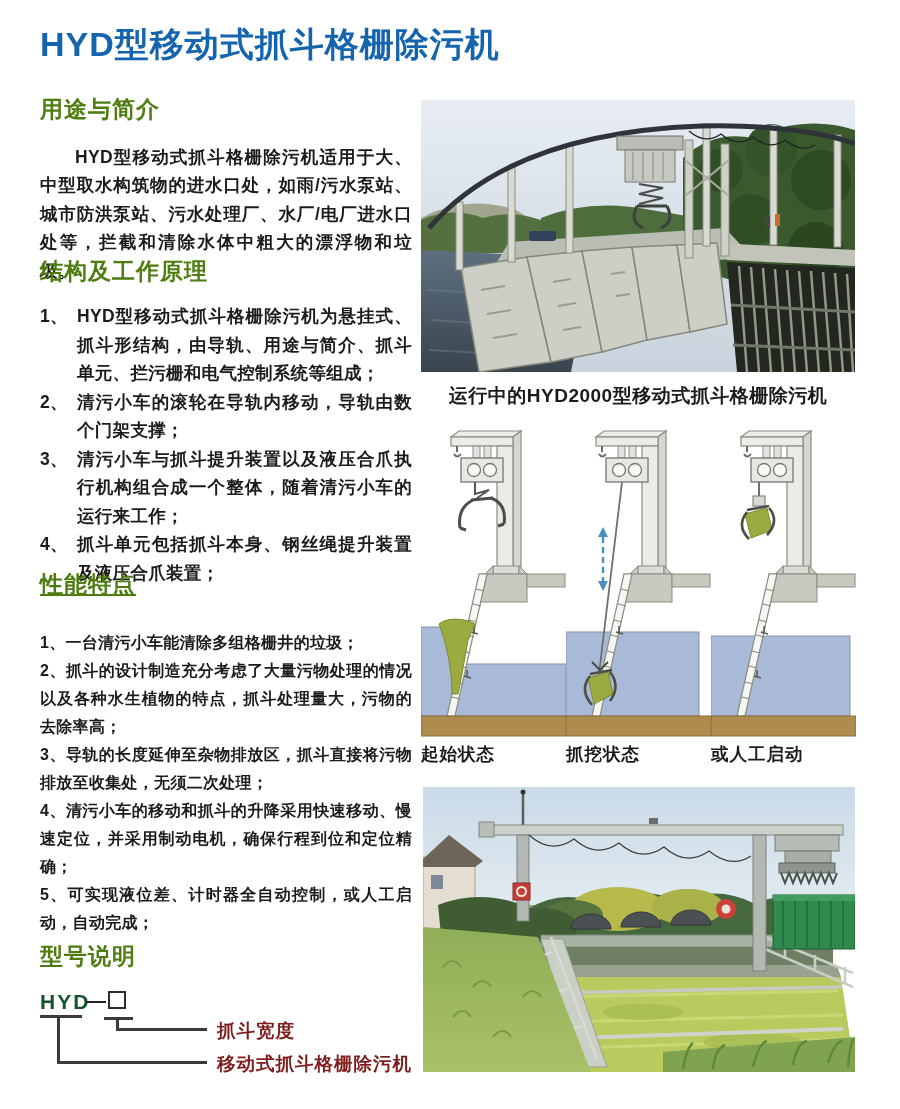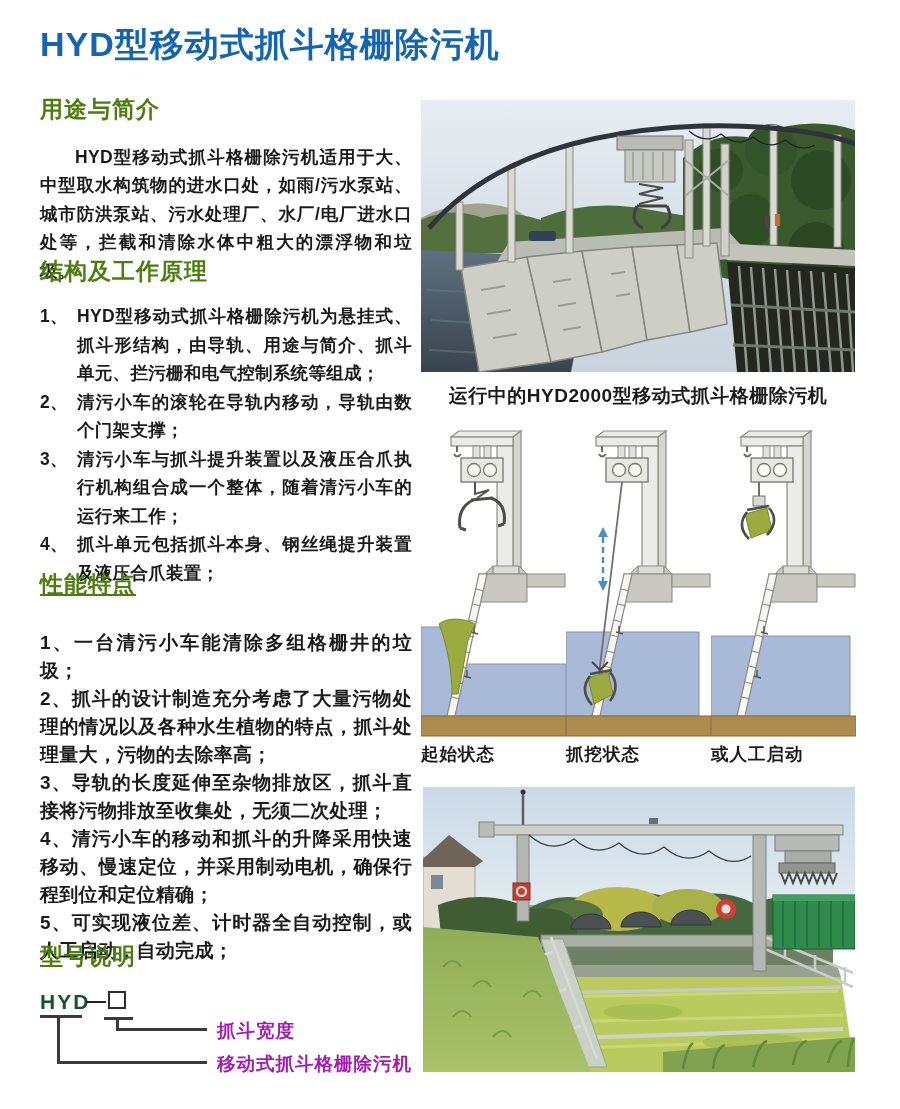--- a/index.html
+++ b/index.html
@@ -27,35 +27,35 @@
   }
   .intro-p { top:125px; text-indent:2em; }
 
   .num-list { position:absolute; left:40px; width:372px; }
   .list-struct { top:302px; }
   .num-item { display:flex; font-size:17.5px; font-weight:bold; line-height:28.5px; text-align:justify; letter-spacing:0.3px; }
   .num-item .num { flex:0 0 37px; }
   .num-item .txt { flex:1; }
 
   .list-feat { top:629px; }
-  .feat-p { margin:0; font-size:19px; font-weight:bold; line-height:28px; text-align:justify; letter-spacing:0.3px; }
+  .feat-p { margin:0; font-size:16px; font-weight:bold; line-height:28px; text-align:justify; letter-spacing:0.3px; }
 
   
   .model-diagram { position:absolute; left:40px; top:990px; width:380px; height:100px; }
   .model-prefix { position:absolute; left:0; top:0; font-size:21px; font-weight:bold; letter-spacing:2px; color:#14532d; }
   .model-dash   { position:absolute; left:46px; top:-1px; font-size:20px; font-weight:bold; color:#222; }
   .model-box    { position:absolute; left:68px; top:1px; width:18px; height:18px; border:2.5px solid #2e2e2e; background:#fff; }
   .mline { position:absolute; background:#3a3a3a; }
   .ml-u1 { left:0;  top:25px; width:42px;  height:2.5px; }
   .ml-u2 { left:64px; top:27px; width:29px; height:2.5px; }
   .ml-v1 { left:76px; top:29px; width:2.5px; height:11px; }
   .ml-h1 { left:76px; top:38px; width:91px;  height:2.5px; }
   .ml-v2 { left:17px; top:27px; width:2.5px; height:46px; }
   .ml-h2 { left:17px; top:71px; width:150px; height:2.5px; }
-  .model-label { position:absolute; font-size:18.5px; font-weight:bold; color:#a21caf; white-space:nowrap; letter-spacing:1px; }
+  .model-label { position:absolute; font-size:18.5px; font-weight:bold; color:#7f1d1d; white-space:nowrap; letter-spacing:1px; }
   .lbl-width   { left:177px; top:28px; }
   .lbl-machine { left:177px; top:61px; }
 
   
   .photo-top    { position:absolute; left:421px; top:100px;  width:434px; height:272px; }
   .caption-top  { position:absolute; left:421px; top:383px;  width:434px; text-align:center;
                   font-size:19px; font-weight:bold; letter-spacing:0.5px; }
   .diagram-row  { position:absolute; left:421px; top:422px;  width:435px; height:316px; display:flex; }
   .diagram-cell { width:145px; height:316px; }
   .state-row    { position:absolute; left:421px; top:742px;  width:435px; display:flex; }

